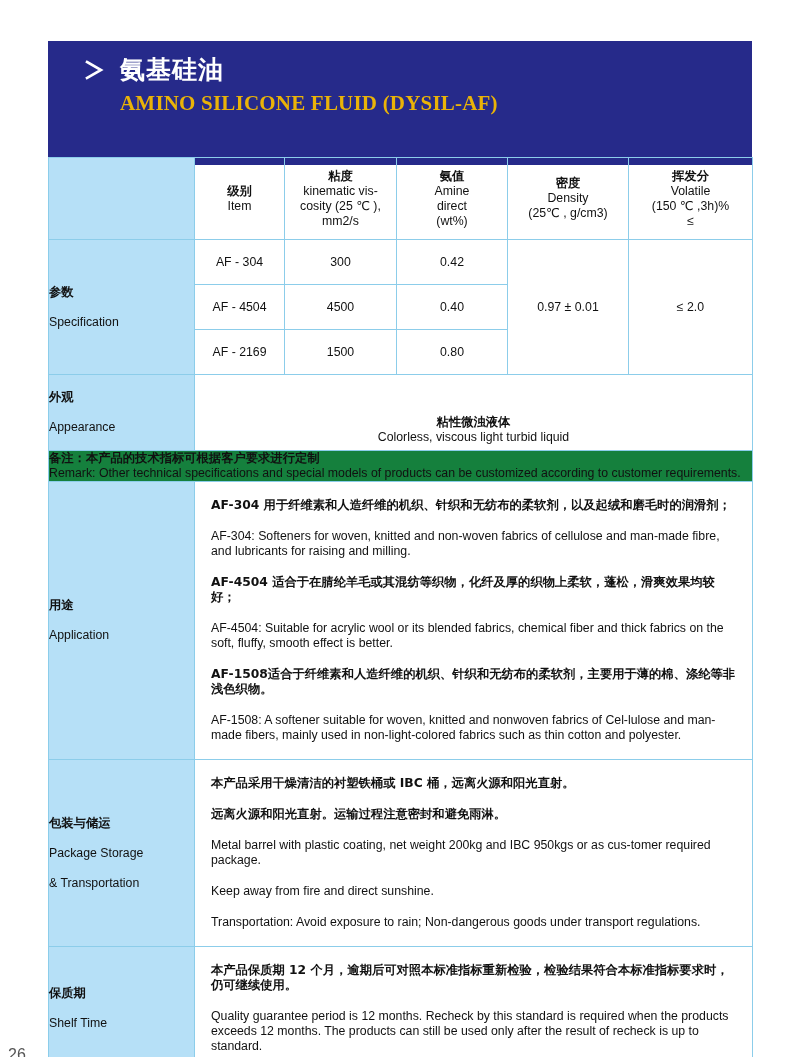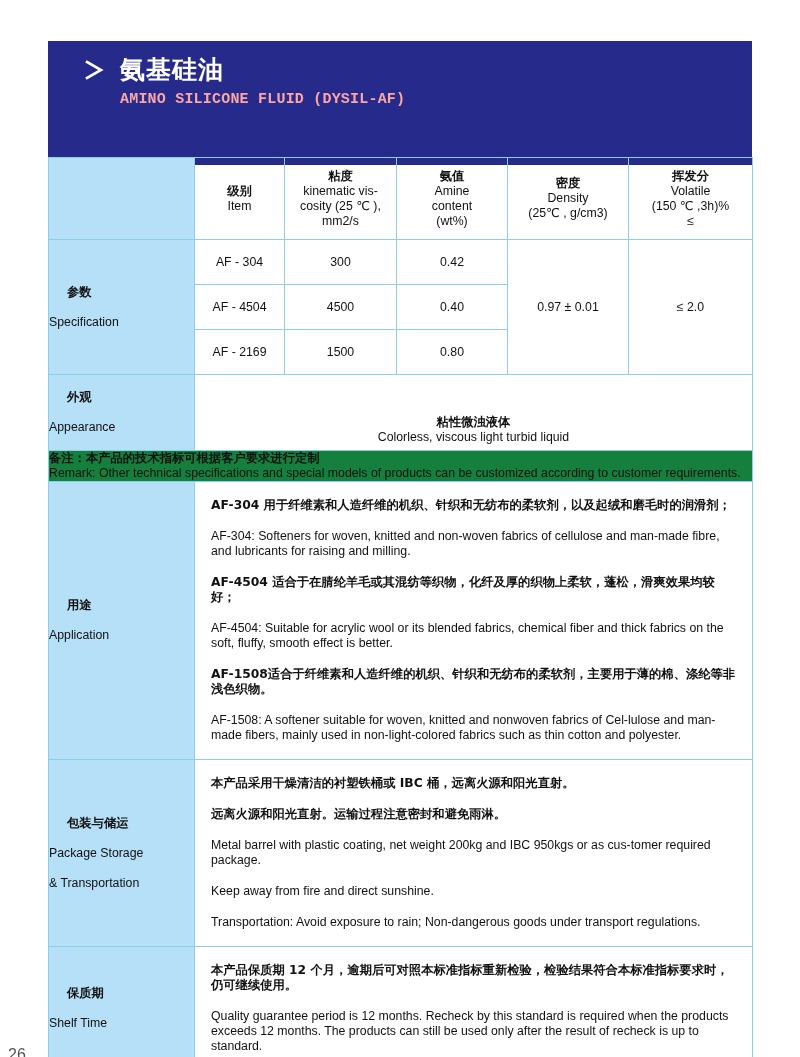--- a/index.html
+++ b/index.html
@@ -55,27 +55,27 @@
   .chevron svg { display:block; }
   .banner-cn {
     color: #ffffff;
     font-size: 25px;
     font-weight: 700;
     letter-spacing: 1px;
     line-height: 28px;
     font-family: "DejaVu Sans", "Liberation Sans", sans-serif;
   }
   .banner-en {
-    color: #fca5a5;
-    font-size: 15px;
+    color: #eab308;
+    font-size: 21px;
     font-weight: 700;
     letter-spacing: 0.2px;
     margin-top: 7px;
     margin-left: 36px;
-    font-family: Liberation Mono, monospace;
+    font-family: Liberation Serif, serif;
   }
 
   
   .tbl {
     position: absolute;
     left: 48px;
     top: 157px;
     width: 704px;
     border-collapse: collapse;
     table-layout: fixed;
@@ -89,21 +89,21 @@
     color: #111111;
   }
   .lbl {
     background: #b6e0f7;
     padding: 8px 0 8px 12px;
     vertical-align: middle;
     font-size: 12.6px;
     line-height: 16px;
     white-space: pre-line;
   }
-  .lbl-cn { font-family: "DejaVu Sans", sans-serif; font-weight: 600; padding-left: 18px; }
+  .lbl-cn { font-family: "DejaVu Sans", sans-serif; font-weight: 600; }
   .ctr {
     text-align: center;
     padding: 7px 4px;
     font-size: 12.2px;
     line-height: 15.5px;
   }
   .hdr { height: 82px; }
   .hdr .c-cn { font-family: "DejaVu Sans", sans-serif; font-weight: 600; }
   .datarow td.ctr { height: 44px; }
   .mergecell { text-align: center; font-size: 12.5px; }
@@ -181,21 +181,21 @@
         </td>
         <td class="ctr">
           <div class="c-cn">粘度</div>
           <div style="white-space:pre-line">kinematic vis-
 cosity (25 ℃ ),
 mm2/s</div>
         </td>
         <td class="ctr">
           <div class="c-cn">氨值</div>
           <div style="white-space:pre-line">Amine
-content
+direct
 (wt%)</div>
         </td>
         <td class="ctr">
           <div class="c-cn">密度</div>
           <div style="white-space:pre-line">Density
 (25℃ , g/cm3)</div>
         </td>
         <td class="ctr">
           <div class="c-cn">挥发分</div>
           <div style="white-space:pre-line">Volatile

